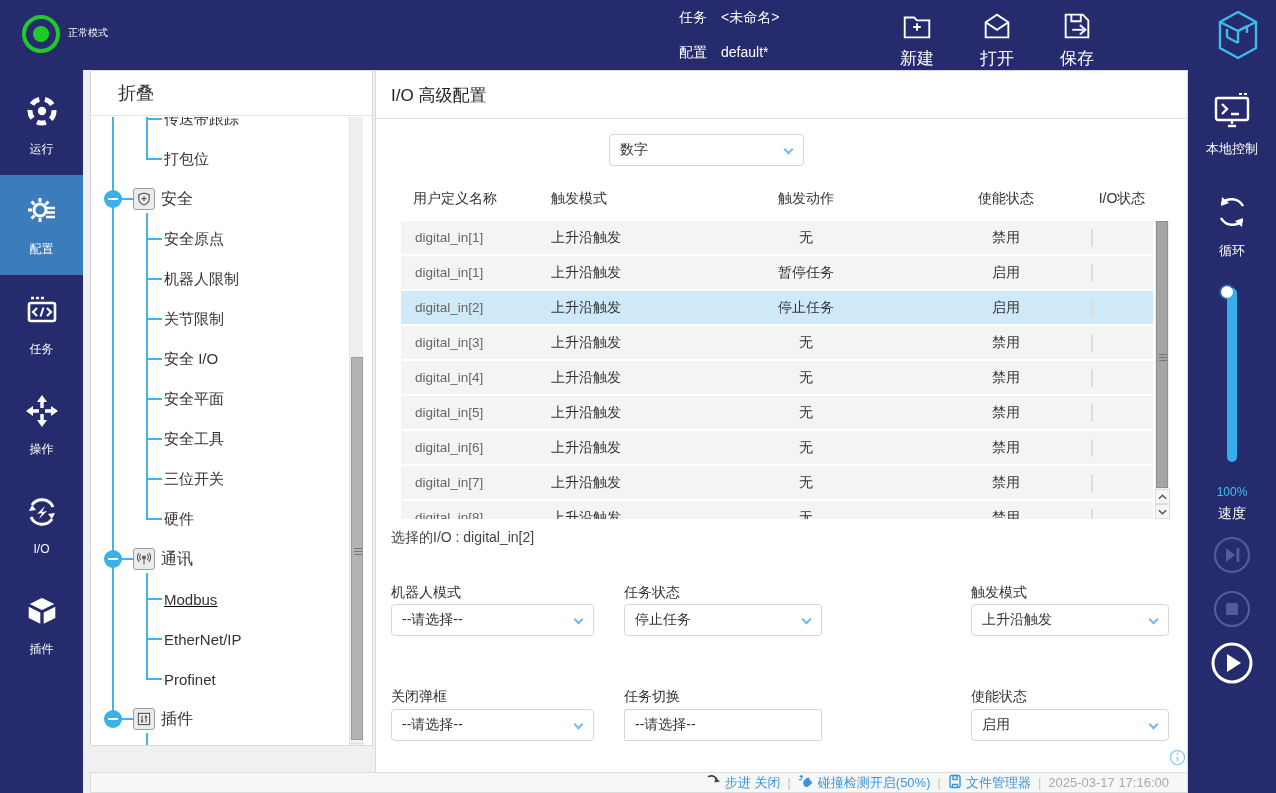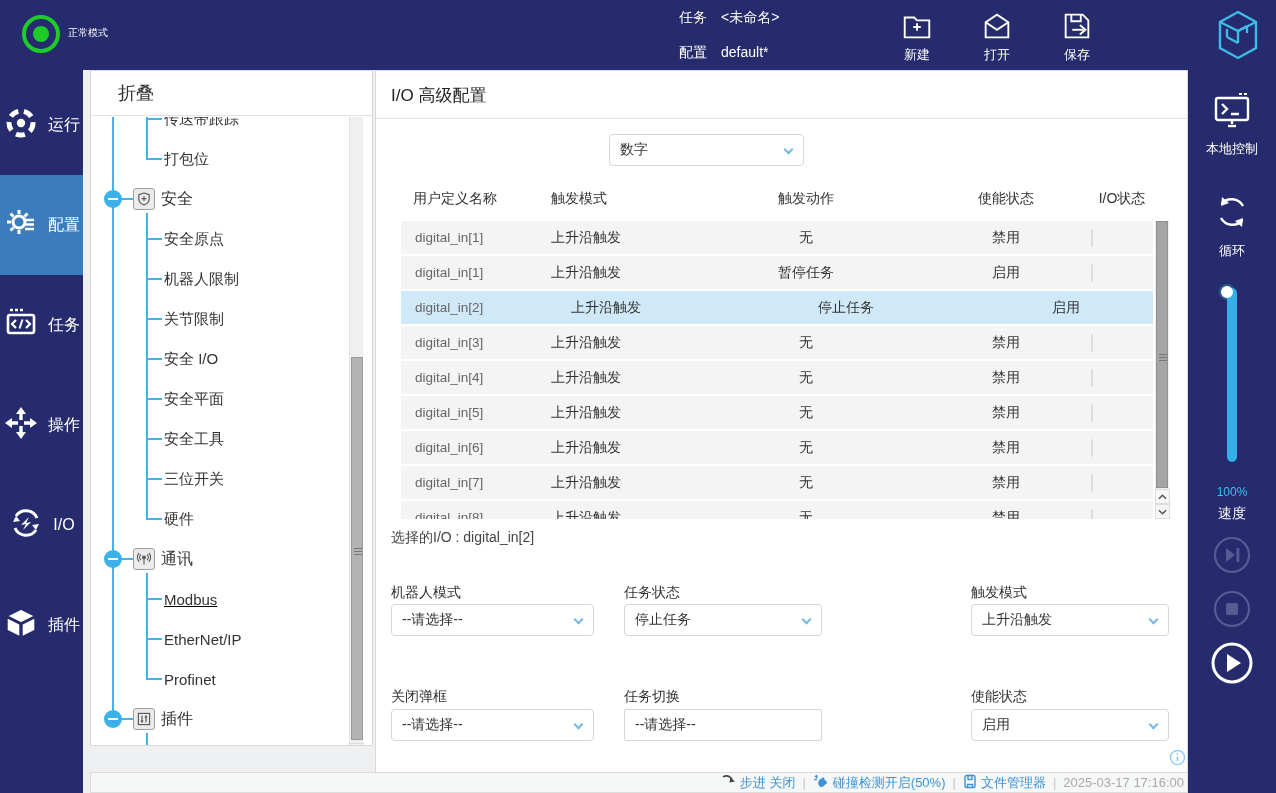--- a/index.html
+++ b/index.html
@@ -6,26 +6,26 @@
   body { font-family:"Liberation Sans","DejaVu Sans",sans-serif; }
   #app { position:relative; width:1276px; height:793px; background:#eef0f1; overflow:hidden; }
 
   
   .topbar { position:absolute; left:0; top:0; width:1276px; height:70px; background:#262b6d; }
   .mode-ring { position:absolute; left:22px; top:15px; width:38px; height:38px; border:4px solid #1ecb27; border-radius:50%; }
   .mode-ring .dot { position:absolute; left:7px; top:7px; width:16px; height:16px; border-radius:50%; background:#1ecb27; }
   .mode-label { position:absolute; left:68px; top:26px; color:#fff; font-size:10px; }
   .task-line { position:absolute; left:679px; top:9px; color:#fff; font-size:14px; display:flex; gap:14px; }
   .cfg-line  { position:absolute; left:679px; top:44px; color:#fff; font-size:14px; display:flex; gap:14px; }
-  .tb-btn { position:absolute; top:10px; width:64px; height:54px; display:flex; flex-direction:column; align-items:center; justify-content:space-between; color:#fff; font-size:13px; cursor:pointer; }
+  .tb-btn { position:absolute; top:10px; width:64px; height:54px; display:flex; flex-direction:column; align-items:center; justify-content:space-between; color:#fff; font-size:17px; cursor:pointer; }
   .logo { position:absolute; left:1214px; top:9px; }
 
   
   .leftnav { position:absolute; left:0; top:70px; width:83px; height:723px; background:#262b6d; padding-top:5px; }
-  .navitem { height:100px; display:flex; align-items:center; justify-content:center; gap:9px; color:#fff; font-size:16px; cursor:pointer; }
+  .navitem { height:100px; display:flex; flex-direction:column; align-items:center; justify-content:center; gap:9px; color:#fff; font-size:12px; cursor:pointer; }
   .navitem.active { background:#3a7cbc; }
 
   
   .treepanel { position:absolute; left:90px; top:70px; width:283px; height:676px; background:#fff; border:1px solid #d9d9d9; }
   .tree-head { height:45px; border-bottom:1px solid #e3e3e3; display:flex; align-items:center; padding-left:27px; font-size:18px; color:#333; }
   .tree-body { position:absolute; left:0; top:46px; right:0; bottom:0; overflow:hidden; }
   .tline { position:absolute; background:#45b2ea; }
   .titem { position:absolute; height:40px; display:flex; align-items:center; cursor:pointer; }
   .titem .txt { font-size:15px; color:#333; white-space:nowrap; }
   .titem .ptxt { font-size:16px; color:#333; white-space:nowrap; }
@@ -45,21 +45,21 @@
   .main-title { position:absolute; left:15px; top:13px; font-size:17px; color:#222; }
   .title-div { position:absolute; left:0; top:47px; width:100%; height:1px; background:#e3e3e3; }
   .dd { position:absolute; height:32px; background:#fff; border:1px solid #d6d6d6; border-radius:4px; font-size:14px; color:#333; display:flex; align-items:center; padding:0 30px 0 10px; cursor:pointer; }
   .chev { position:absolute; right:11px; top:11px; width:7px; height:7px; border-right:2px solid #74b9e8; border-bottom:2px solid #74b9e8; transform:rotate(45deg); }
   .plain-input { position:absolute; height:32px; background:#fff; border:1px solid #d6d6d6; border-radius:2px; font-size:14px; color:#333; display:flex; align-items:center; padding:0 10px; }
   .thead { position:absolute; left:25px; top:112px; width:752px; height:32px; display:grid; grid-template-columns:140px 150px 230px 170px 62px; align-items:center; font-size:14px; color:#333; }
   .thead .h0 { padding-left:12px; } .thead .h1 { padding-left:10px; }
   .thead .c  { text-align:center; }
   .tbody { position:absolute; left:25px; top:150px; width:752px; height:298px; overflow:hidden; }
   .trow { height:33px; margin-bottom:2px; background:#f4f4f4; display:grid; grid-template-columns:140px 150px 230px 170px 62px; align-items:center; font-size:14px; color:#333; cursor:pointer; }
-  .trow.selected { background:#cfe9f9;gap:20px; }
+  .trow.selected { background:#cfe9f9; }
   .trow .name { padding-left:14px; color:#666; font-size:13.5px; }
   .trow .mode { padding-left:10px; }
   .trow .c { text-align:center; }
   .cbx { width:16px; height:16px; margin:0 auto; background:#f3f1ee; border:1px solid #e0ddd8; border-radius:2px; }
   .trow.selected .cbx { background:#f2efe9; }
   .tscroll { position:absolute; left:779px; top:150px; width:14px; height:298px; background:#efefef; }
   .tscroll .thumb { position:absolute; left:1px; top:0; width:12px; height:267px; background:#a5a5a5; border:1px solid #8f8f8f; }
   .tsbtn { position:absolute; left:779px; width:15px; height:15px; background:#f6f6f6; border:1px solid #dcdcdc; display:flex; align-items:center; justify-content:center; }
   .sel-io { position:absolute; left:15px; top:458px; font-size:14px; color:#444; }
   .flabel { position:absolute; font-size:14px; color:#333; }
@@ -68,21 +68,21 @@
   
   .rightbar { position:absolute; left:1188px; top:70px; width:88px; height:723px; background:#262b6d; }
   .rb-item { position:absolute; left:0; width:88px; display:flex; flex-direction:column; align-items:center; gap:7px; color:#fff; font-size:13px; cursor:pointer; }
   .slider-track { position:absolute; left:39px; top:218px; width:10px; height:174px; border-radius:5px; background:#35aee9; cursor:pointer; }
   .slider-knob { position:absolute; left:33px; top:216px; width:10px; height:10px; border:6px solid #fff; border-radius:50%; background:#35aee9; box-shadow:0 0 0 2px rgba(53,174,233,.35); }
   .speed-val { position:absolute; left:0; top:415px; width:88px; text-align:center; color:#3fc0f0; font-size:12px; }
   .speed-lab { position:absolute; left:0; top:435px; width:88px; text-align:center; color:#fff; font-size:14px; }
   .pbtn { position:absolute; left:0; width:88px; display:flex; justify-content:center; cursor:pointer; }
 
   
-  .statusbar { position:absolute; left:90px; top:772px; width:1098px; height:21px; background:#f6f7f7; border:1px solid #dcdcdc; display:flex; align-items:center; justify-content:flex-end; gap:7px; padding-right:3px; font-size:13px; }
+  .statusbar { position:absolute; left:90px; top:772px; width:1098px; height:21px; background:#f6f7f7; border:1px solid #dcdcdc; display:flex; align-items:center; justify-content:flex-end; gap:7px; padding-right:18px; font-size:13px; }
   .sb-item { display:flex; align-items:center; gap:4px; color:#3c93d8; cursor:pointer; }
   .sb-sep { color:#c5c5c5; }
   .sb-time { color:#aaaaaa; }
 </style>
 </head>
 <body>
 
 <div id="app">
 
   <div class="topbar">

